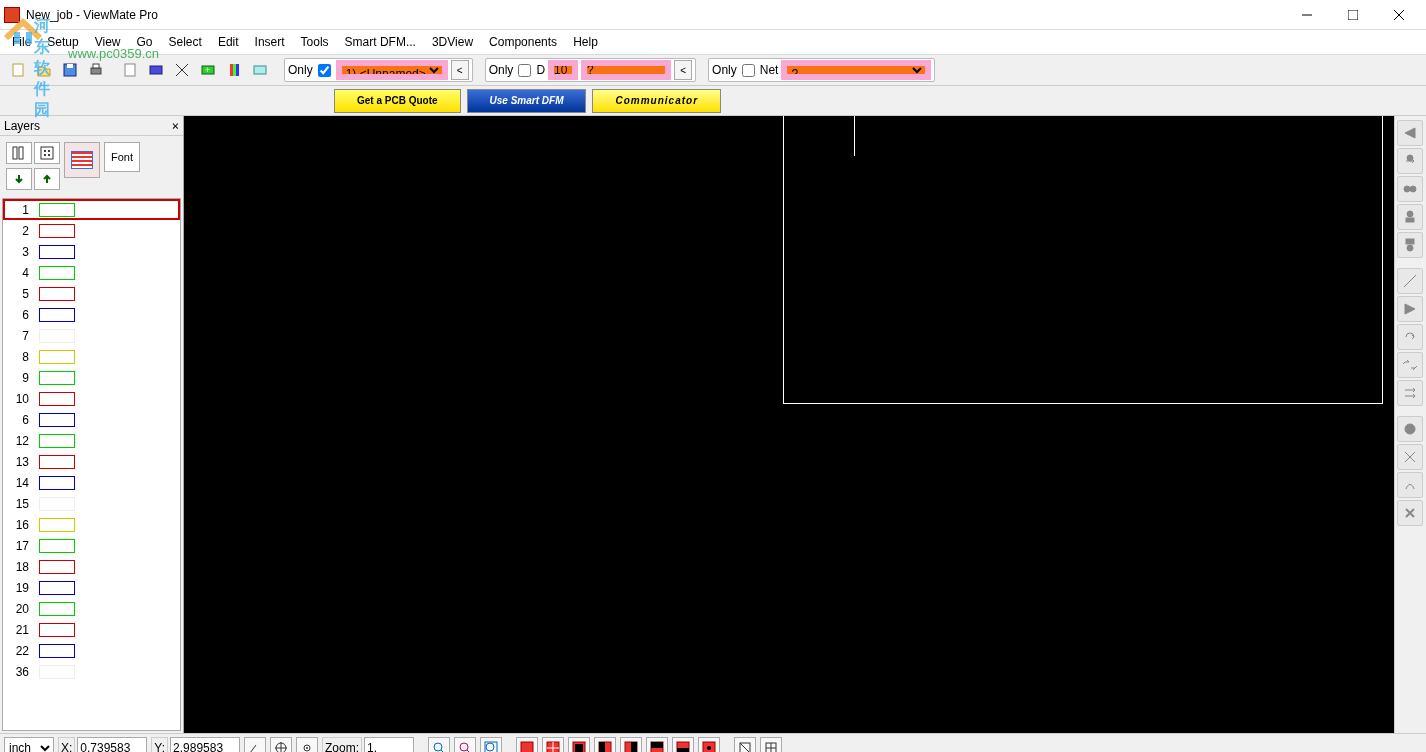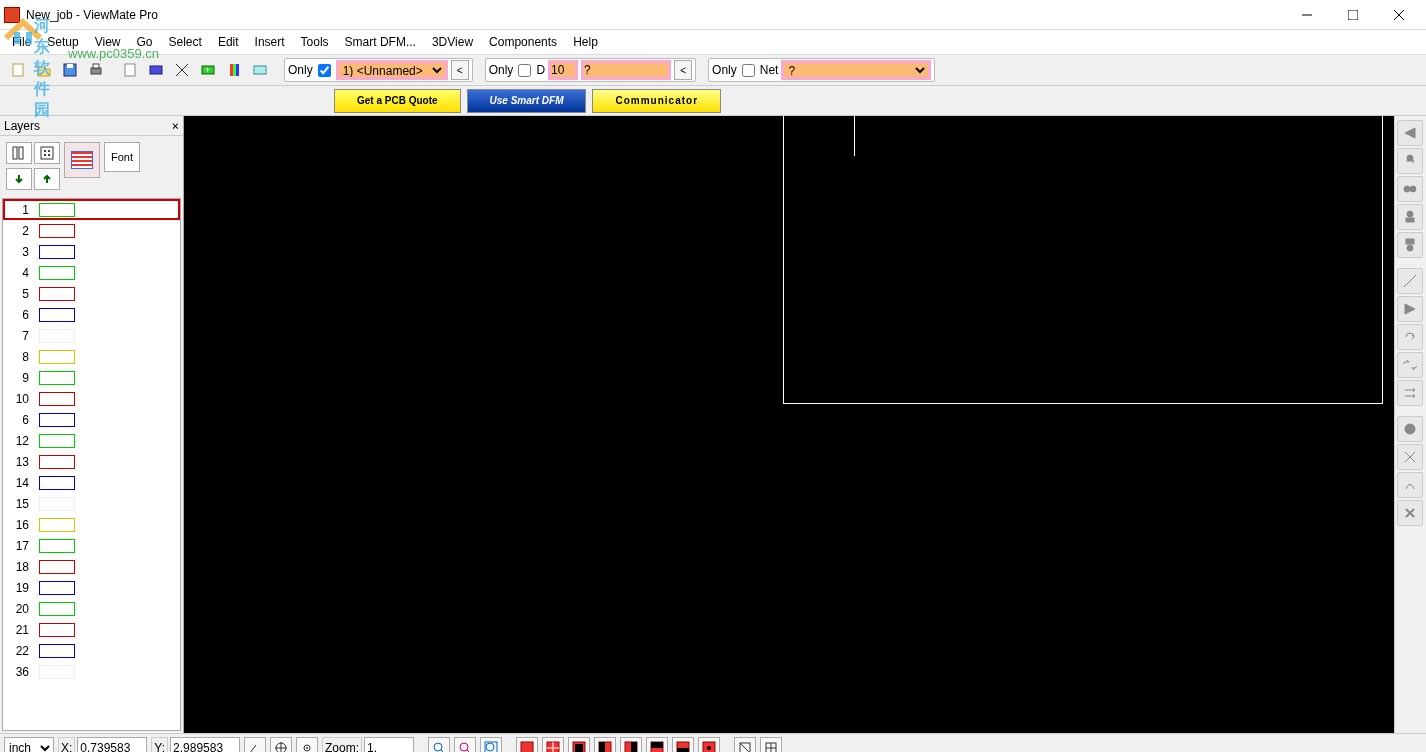--- a/index.html
+++ b/index.html
@@ -16,29 +16,29 @@
 
 .menubar { height: 24px; background: #fff; display: flex; align-items: center; padding: 0 4px; font-size: 12px; }
 .menubar .menu-item { padding: 3px 8px; cursor: pointer; }
 
 
 .toolbar { height: 32px; background: #f0f0f0; border-top: 1px solid #ddd; border-bottom: 1px solid #ccc; display: flex; align-items: center; padding: 0 6px; gap: 2px; }
 .tb-btn { width: 24px; height: 24px; border: 1px solid transparent; display: flex; align-items: center; justify-content: center; cursor: pointer; border-radius: 2px;}
 .tb-sep { width: 6px; }
 .tb-group { display: flex; align-items: center; gap: 3px; border: 1px solid #bbb; padding: 1px 3px; background: #fff; border-radius: 2px; margin-left: 10px; font-size: 12px;}
 .tb-group input[type=checkbox] { margin: 0 2px; }
-.tb-group select, .tb-group input[type=text] { font-size: 12px; height: 20px; border: 3px solid #f9a8d4; background: #fdba74; }
+.tb-group select, .tb-group input[type=text] { font-size: 12px; height: 20px; border: 6px solid #f9a8d4; background: #f97316; }
 .tb-group .smallbtn { width: 18px; height: 20px; border: 1px solid #aaa; background: #f5f5f5; font-size: 10px; display:flex;align-items:center;justify-content:center;cursor:pointer;}
 
 
 .actionrow { height: 30px; background: #f0f0f0; display: flex; align-items: center; padding-left: 334px; gap: 6px; border-bottom: 1px solid #ccc;}
 .actbtn { height: 24px; padding: 0 22px; font-size: 10px; font-weight: bold; border: 1px solid #888; cursor: pointer; display:flex;align-items:center;justify-content:center;}
 .actbtn.yellow { background: linear-gradient(#ffff66,#ffe000); color: #000; }
 .actbtn.blue { background: linear-gradient(#3a6fd8,#003399); color: #fff; font-style: italic;}
-.actbtn.ylw2 { background: linear-gradient(#ffff88,#ffe000); color: #000; font-family: Impact, sans-serif; letter-spacing:1px;}
+.actbtn.ylw2 { background: linear-gradient(#ffff88,#ffe000); color: #000; font-family: Impact, sans-serif; font-style: italic; letter-spacing:1px;}
 
 
 .main { display: flex; height: 617px; }
 
 
 .layers-panel { width: 184px; background: #f0f0f0; border-right: 1px solid #aaa; display:flex; flex-direction:column; }
 .layers-title { height: 20px; background: #f0f0f0; border-bottom: 1px solid #ccc; display:flex; align-items:center; padding:0 4px; font-size:12px;}
 .layers-title .x { margin-left:auto; cursor:pointer; font-family: monospace;}
 .layers-tools { padding: 6px; display:flex; gap:4px; align-items:flex-start;}
 .layers-tools .col { display:flex; flex-direction:column; gap:4px;}

